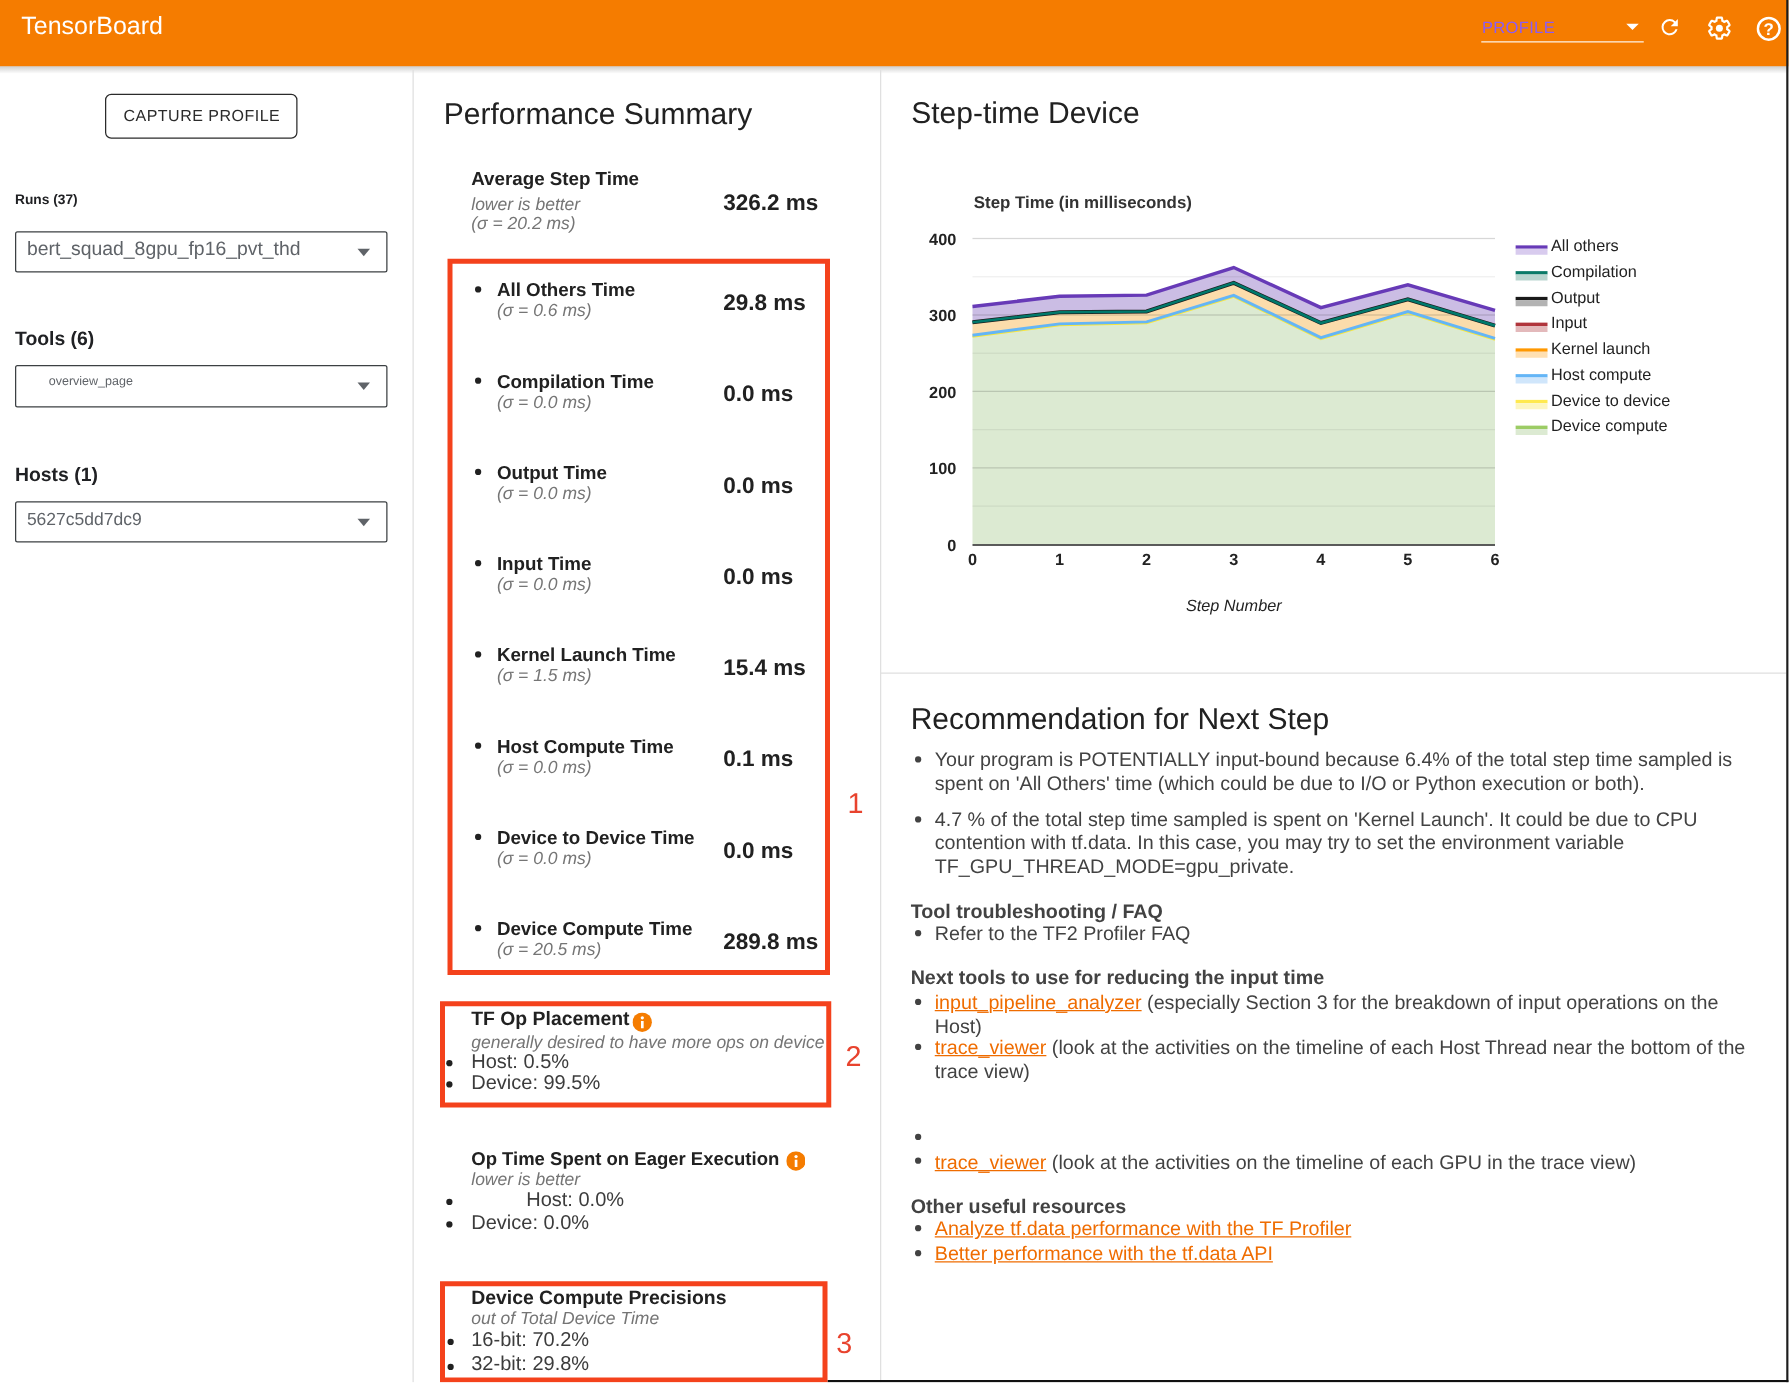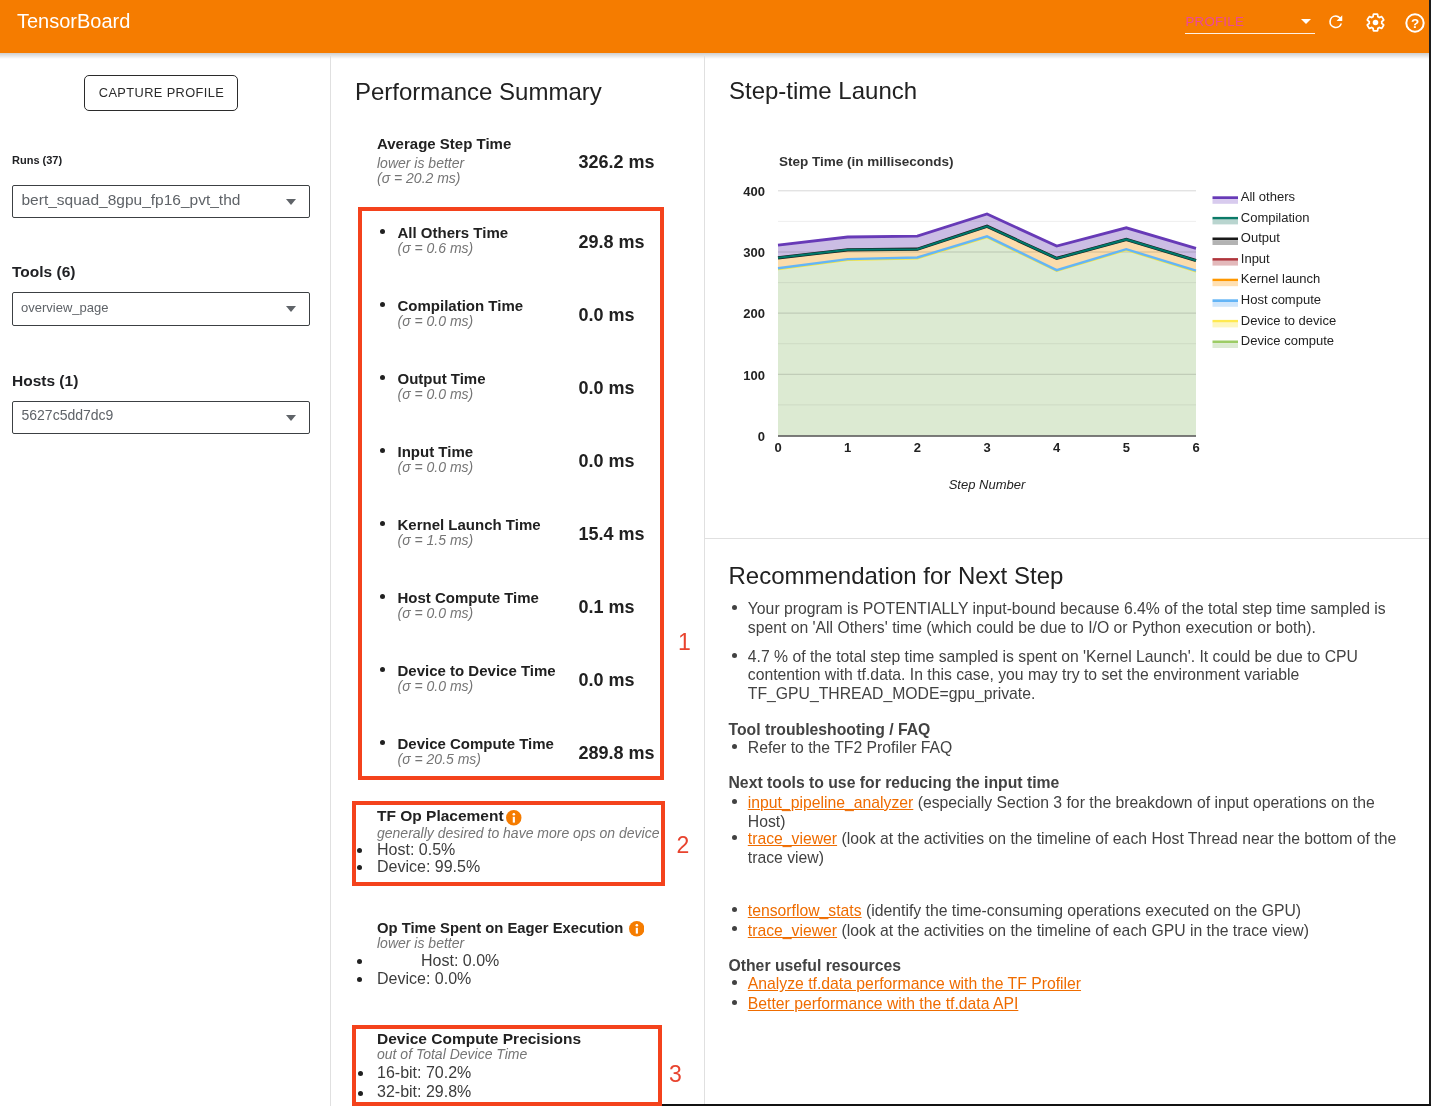--- a/index.html
+++ b/index.html
@@ -20,21 +20,21 @@
   .li16 { font-size:15.75px; color:#424242; line-height:18.7px; }
   a.lnk { color:#ef6c00; text-decoration:underline; }
 </style>
 </head>
 <body>
 <div id="page">
 
   <div class="abs" style="left:0;top:0;width:1431px;height:53px;background:#f57c00;"></div>
   <div class="abs" style="left:0;top:53px;width:1431px;height:6px;background:linear-gradient(rgba(0,0,0,0.19),rgba(0,0,0,0));"></div>
   <div class="abs nw" style="left:17px;top:10.7px;font-size:20px;color:#fff;line-height:1;">TensorBoard</div>
-  <div class="abs nw" style="left:1185.5px;top:14.6px;font-size:13.2px;color:#ec4899;letter-spacing:0.3px;line-height:1;">PROFILE</div>
+  <div class="abs nw" style="left:1185.5px;top:14.6px;font-size:13.2px;color:#8b5cf6;letter-spacing:0.3px;line-height:1;">PROFILE</div>
   <div class="abs" style="left:1185px;top:32.8px;width:130px;height:1.6px;background:rgba(255,255,255,0.9);"></div>
   <div class="abs" style="left:1300.5px;top:18.5px;width:0;height:0;border-left:5.2px solid transparent;border-right:5.2px solid transparent;border-top:5.8px solid #fff;"></div>
 
   <svg class="abs" style="left:1325.5px;top:12px;" width="19.5" height="19.5" viewBox="0 0 24 24" fill="#fff">
     <path d="M17.65 6.35A7.96 7.96 0 0 0 12 4a8 8 0 1 0 7.73 10h-2.08A6 6 0 1 1 12 6c1.66 0 3.14.69 4.22 1.78L13 11h7V4l-2.35 2.35z"></path>
   </svg>
 
   <svg class="abs" style="left:1364.5px;top:12px;" width="21" height="21" viewBox="0 0 24 24">
     <path fill="none" stroke="#fff" stroke-width="2" d="M19.14,12.94c0.04-0.3,0.06-0.61,0.06-0.94c0-0.32-0.02-0.64-0.07-0.94l2.03-1.58c0.18-0.14,0.23-0.41,0.12-0.61l-1.92-3.32c-0.12-0.22-0.37-0.29-0.59-0.22l-2.39,0.96c-0.5-0.38-1.03-0.7-1.62-0.94L14.4,2.81c-0.04-0.24-0.24-0.41-0.48-0.41h-3.84c-0.24,0-0.43,0.17-0.47,0.41L9.25,5.35C8.66,5.59,8.12,5.92,7.63,6.29L5.24,5.33c-0.22-0.08-0.47,0-0.59,0.22L2.74,8.87C2.62,9.08,2.66,9.34,2.86,9.48l2.03,1.58C4.84,11.36,4.8,11.69,4.8,12s0.02,0.64,0.07,0.94l-2.03,1.58c-0.18,0.14-0.23,0.41-0.12,0.61l1.92,3.32c0.12,0.22,0.37,0.29,0.59,0.22l2.39-0.96c0.5,0.38,1.03,0.7,1.62,0.94l0.36,2.54c0.05,0.24,0.24,0.41,0.48,0.41h3.84c0.24,0,0.44-0.17,0.47-0.41l0.36-2.54c0.59-0.24,1.13-0.56,1.62-0.94l2.39,0.96c0.22,0.08,0.47,0,0.59-0.22l1.92-3.32c0.12-0.22,0.07-0.47-0.12-0.61L19.14,12.94z"></path>
     <circle cx="12" cy="12" r="3.2" fill="#fff"></circle>
@@ -53,21 +53,21 @@
 
   <div class="abs" style="left:83.5px;top:75px;width:154px;height:35.5px;border:1.5px solid #2b2b2b;border-radius:5px;text-align:center;line-height:33.5px;font-size:12.8px;letter-spacing:0.4px;color:#2b2b2b;text-indent:2px;">CAPTURE PROFILE</div>
 
   <div class="abs nw" style="left:12px;top:155.1px;font-size:11px;font-weight:bold;color:#202124;line-height:1;">Runs (37)</div>
   <div class="abs" style="left:11.5px;top:184.5px;width:298px;height:33.5px;border:1.5px solid #3c4043;border-radius:2px;"></div>
   <div class="abs nw" style="left:21.5px;top:192px;font-size:15.5px;color:#5f6368;line-height:1;">bert_squad_8gpu_fp16_pvt_thd</div>
   <div class="abs" style="left:286.3px;top:198.6px;width:0;height:0;border-left:5.9px solid transparent;border-right:5.9px solid transparent;border-top:6.4px solid #5f6368;"></div>
 
   <div class="abs nw" style="left:12px;top:263.9px;font-size:15.5px;font-weight:bold;color:#202124;line-height:1;">Tools (6)</div>
   <div class="abs" style="left:11.5px;top:292px;width:298px;height:33.5px;border:1.5px solid #3c4043;border-radius:2px;"></div>
-  <div class="abs nw" style="left:21px;top:301px;font-size:13px;color:#5f6368;line-height:1;">overview_page</div>
+  <div class="abs nw" style="left:39px;top:301px;font-size:10px;color:#5f6368;line-height:1;">overview_page</div>
   <div class="abs" style="left:286.3px;top:306.1px;width:0;height:0;border-left:5.9px solid transparent;border-right:5.9px solid transparent;border-top:6.4px solid #5f6368;"></div>
 
   <div class="abs nw" style="left:12px;top:372.5px;font-size:15.5px;font-weight:bold;color:#202124;line-height:1;">Hosts (1)</div>
   <div class="abs" style="left:11.5px;top:400.5px;width:298px;height:33.5px;border:1.5px solid #3c4043;border-radius:2px;"></div>
   <div class="abs nw" style="left:21.5px;top:408.2px;font-size:14px;color:#5f6368;line-height:1;">5627c5dd7dc9</div>
   <div class="abs" style="left:286.3px;top:414.6px;width:0;height:0;border-left:5.9px solid transparent;border-right:5.9px solid transparent;border-top:6.4px solid #5f6368;"></div>
 
   <div class="abs nw" style="left:355px;top:80.2px;font-size:24px;color:#212121;line-height:1;">Performance Summary</div>
 
   <div class="abs nw lbl" style="left:377px;top:136.3px;">Average Step Time</div>
@@ -140,21 +140,21 @@
   <div class="abs nw sig" style="left:377px;top:1046.9px;">out of Total Device Time</div>
   <div class="abs dot" style="left:357.8px;top:1070.9px;"></div>
   <div class="abs nw b16" style="left:377px;top:1064.7px;">16-bit: 70.2%</div>
   <div class="abs dot" style="left:357.8px;top:1090.9px;"></div>
   <div class="abs nw b16" style="left:377px;top:1084.3px;">32-bit: 29.8%</div>
 
   <div class="rednum" style="left:678px;top:631.1px;">1</div>
   <div class="rednum" style="left:676.4px;top:833.5px;">2</div>
   <div class="rednum" style="left:669px;top:1062.5px;">3</div>
 
-  <div class="abs nw" style="left:729px;top:79px;font-size:24px;color:#212121;line-height:1;">Step-time Launch</div>
+  <div class="abs nw" style="left:729px;top:79px;font-size:24px;color:#212121;line-height:1;">Step-time Device</div>
   <svg class="abs" style="left:704px;top:140px;" width="725" height="360" viewBox="0 0 725 360" font-family="Liberation Sans">
   <text x="75" y="26.2" font-size="13.5" font-weight="bold" fill="#333">Step Time (in milliseconds)</text>
   <polygon points="74.0,128.2 143.7,119.1 213.3,117.5 283.0,96.3 352.7,130.1 422.3,109.2 492.0,130.7 492.0,295.5 422.3,295.5 352.7,295.5 283.0,295.5 213.3,295.5 143.7,295.5 74.0,295.5" fill="#dcead2"></polygon>
   <polygon points="74.0,117.8 143.7,109.8 213.3,109.2 283.0,86.3 352.7,118.4 422.3,99.4 492.0,120.5 492.0,130.7 422.3,109.2 352.7,130.1 283.0,96.3 213.3,117.5 143.7,119.1 74.0,128.2" fill="#fbdcab"></polygon>
   <polygon points="74.0,105.2 143.7,97.0 213.3,96.1 283.0,74.0 352.7,106.1 422.3,87.8 492.0,108.3 492.0,120.5 422.3,99.4 352.7,118.4 283.0,86.3 213.3,109.2 143.7,109.8 74.0,117.8" fill="#cbbde4"></polygon>
   <rect x="74.0" y="50.3" width="418.0" height="1" fill="rgba(40,40,40,0.19)"></rect>
   <rect x="74.0" y="111.5" width="418.0" height="1" fill="rgba(40,40,40,0.19)"></rect>
   <rect x="74.0" y="172.6" width="418.0" height="1" fill="rgba(40,40,40,0.19)"></rect>
   <rect x="74.0" y="233.8" width="418.0" height="1" fill="rgba(40,40,40,0.19)"></rect>
   <rect x="74.0" y="80.9" width="418.0" height="1" fill="rgba(40,40,40,0.075)"></rect>
@@ -213,21 +213,20 @@
   <div class="abs nw li16" style="left:747.8px;top:647.6px;">4.7 % of the total step time sampled is spent on 'Kernel Launch'. It could be due to CPU<br>contention with tf.data. In this case, you may try to set the environment variable<br>TF_GPU_THREAD_MODE=gpu_private.</div>
   <div class="abs nw li16 h16" style="left:728.5px;top:720.6px;">Tool troubleshooting / FAQ</div>
   <div class="abs dot" style="left:731.7px;top:744.1px;background:#424242;"></div>
   <div class="abs nw li16" style="left:747.8px;top:739.2px;">Refer to the TF2 Profiler FAQ</div>
   <div class="abs nw li16 h16" style="left:728.5px;top:774.4px;">Next tools to use for reducing the input time</div>
   <div class="abs dot" style="left:731.7px;top:798.8px;background:#424242;"></div>
   <div class="abs nw li16" style="left:747.8px;top:793.9px;"><a class="lnk">input_pipeline_analyzer</a> (especially Section 3 for the breakdown of input operations on the<br>Host)</div>
   <div class="abs dot" style="left:731.7px;top:834.9px;background:#424242;"></div>
   <div class="abs nw li16" style="left:747.8px;top:830.0px;"><a class="lnk">trace_viewer</a> (look at the activities on the timeline of each Host Thread near the bottom of the<br>trace view)</div>
   <div class="abs dot" style="left:731.7px;top:906.6px;background:#424242;"></div>
-  <div class="abs nw li16" style="left:747.8px;top:901.7px;"><a class="lnk">tensorflow_stats</a> (identify the time-consuming operations executed on the GPU)</div>
   <div class="abs dot" style="left:731.7px;top:926.4px;background:#424242;"></div>
   <div class="abs nw li16" style="left:747.8px;top:921.5px;"><a class="lnk">trace_viewer</a> (look at the activities on the timeline of each GPU in the trace view)</div>
   <div class="abs nw li16 h16" style="left:728.5px;top:957.0px;">Other useful resources</div>
   <div class="abs dot" style="left:731.7px;top:980.3px;background:#424242;"></div>
   <div class="abs nw li16" style="left:747.8px;top:975.4px;"><a class="lnk">Analyze tf.data performance with the TF Profiler</a></div>
   <div class="abs dot" style="left:731.7px;top:999.5px;background:#424242;"></div>
   <div class="abs nw li16" style="left:747.8px;top:994.6px;"><a class="lnk">Better performance with the tf.data API</a></div>
 
 </div>
 

